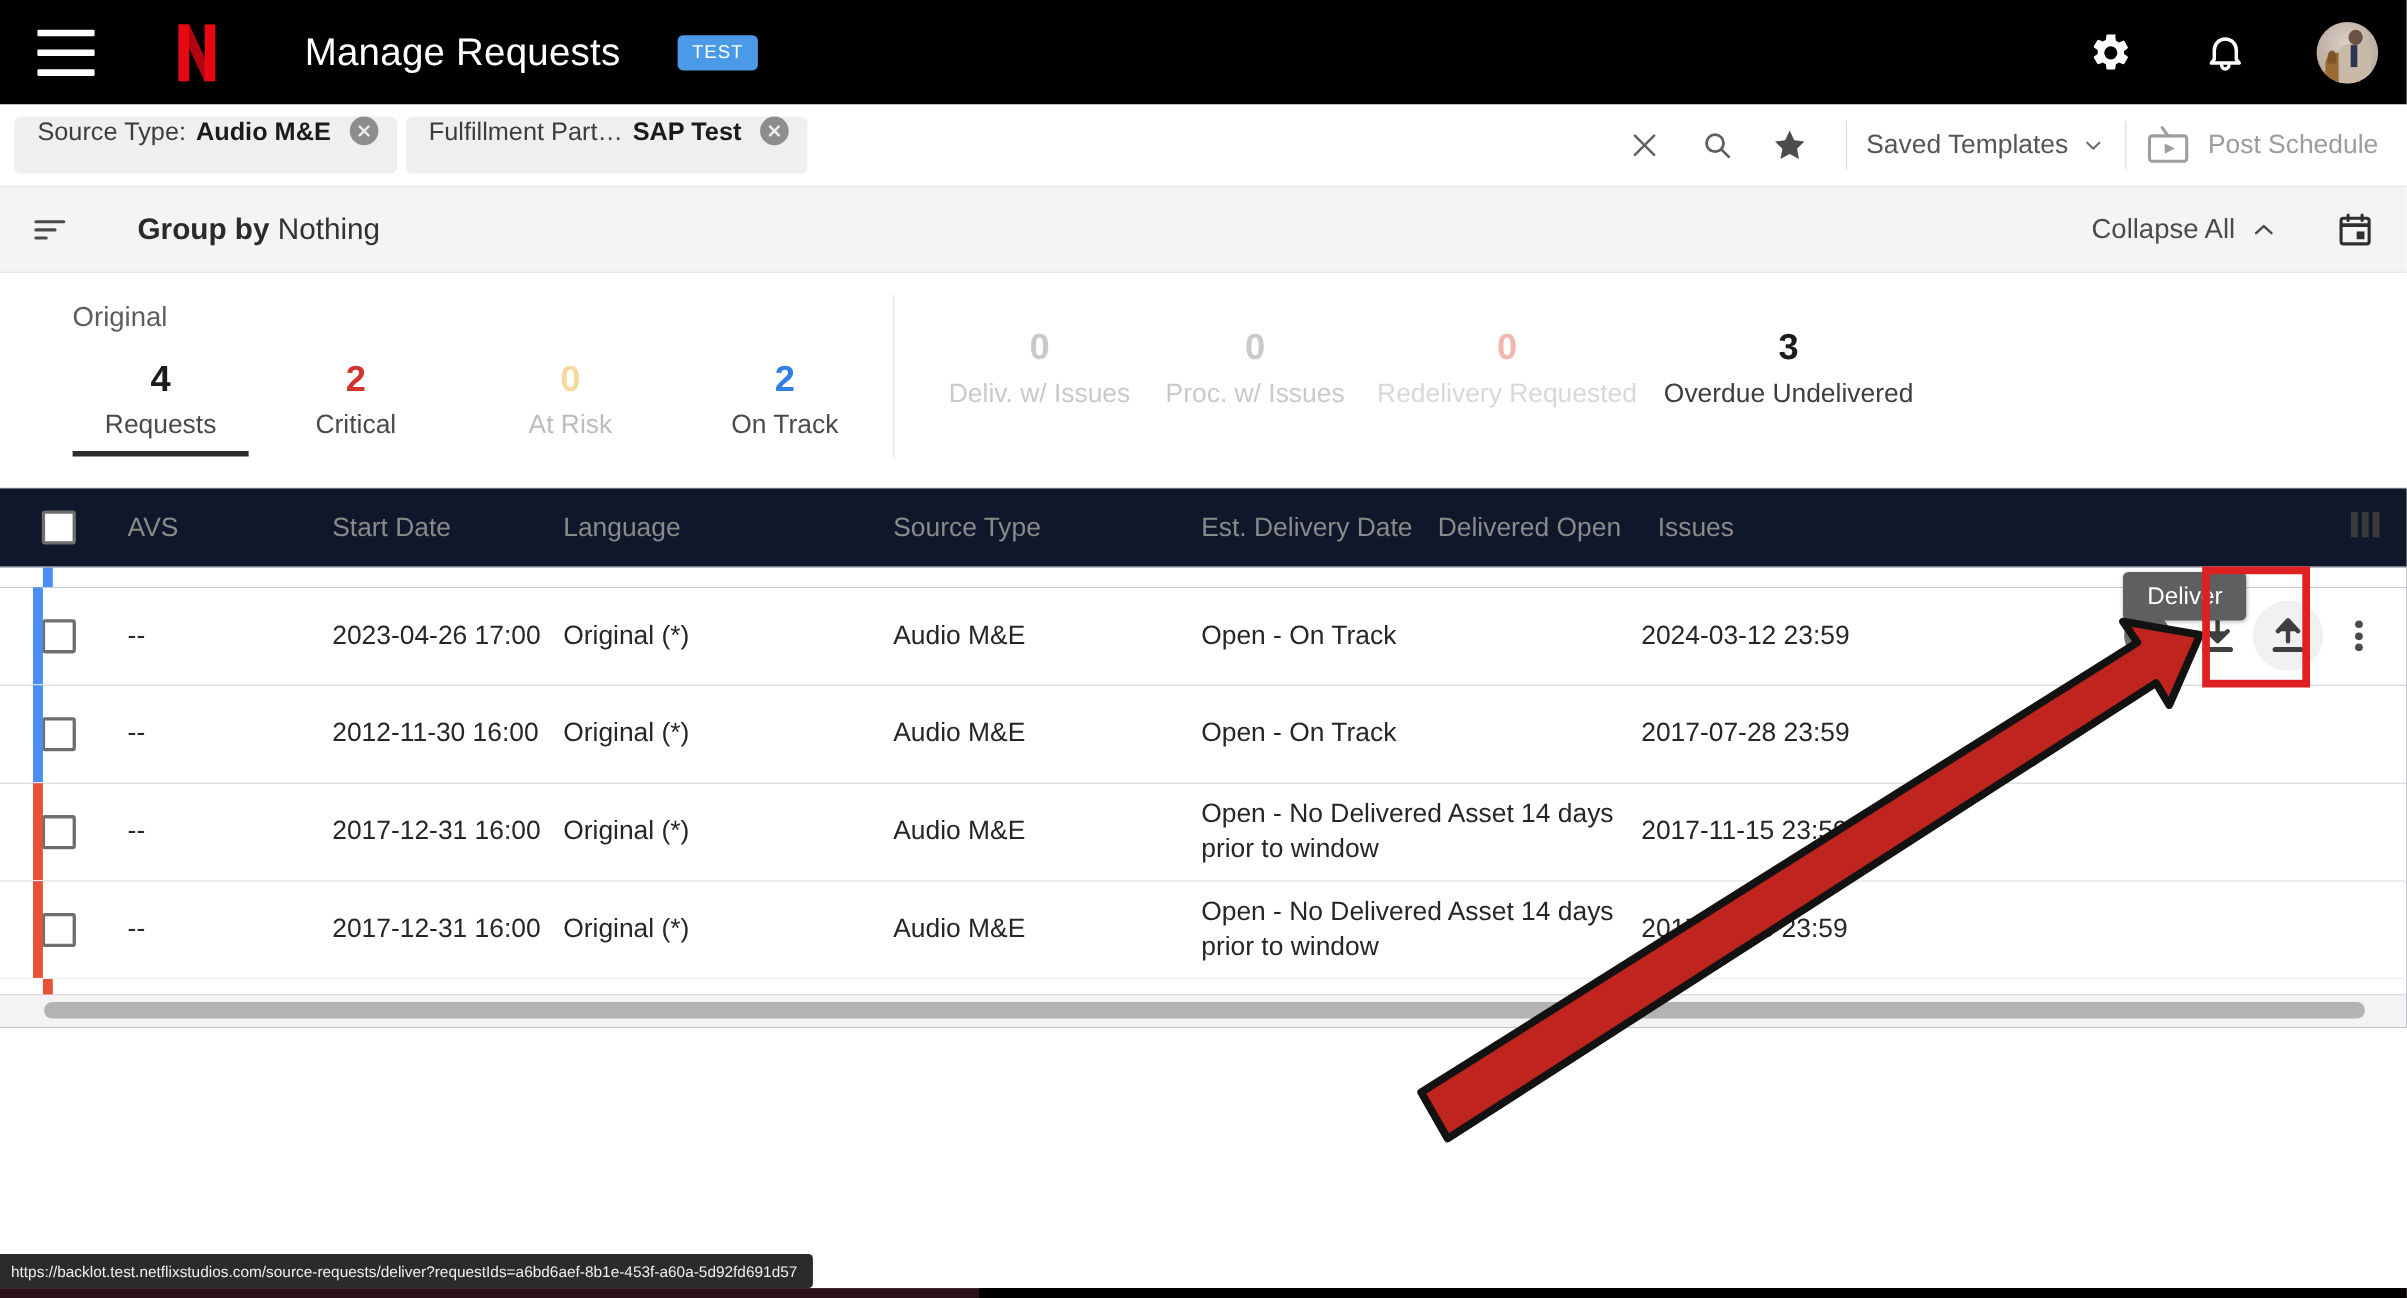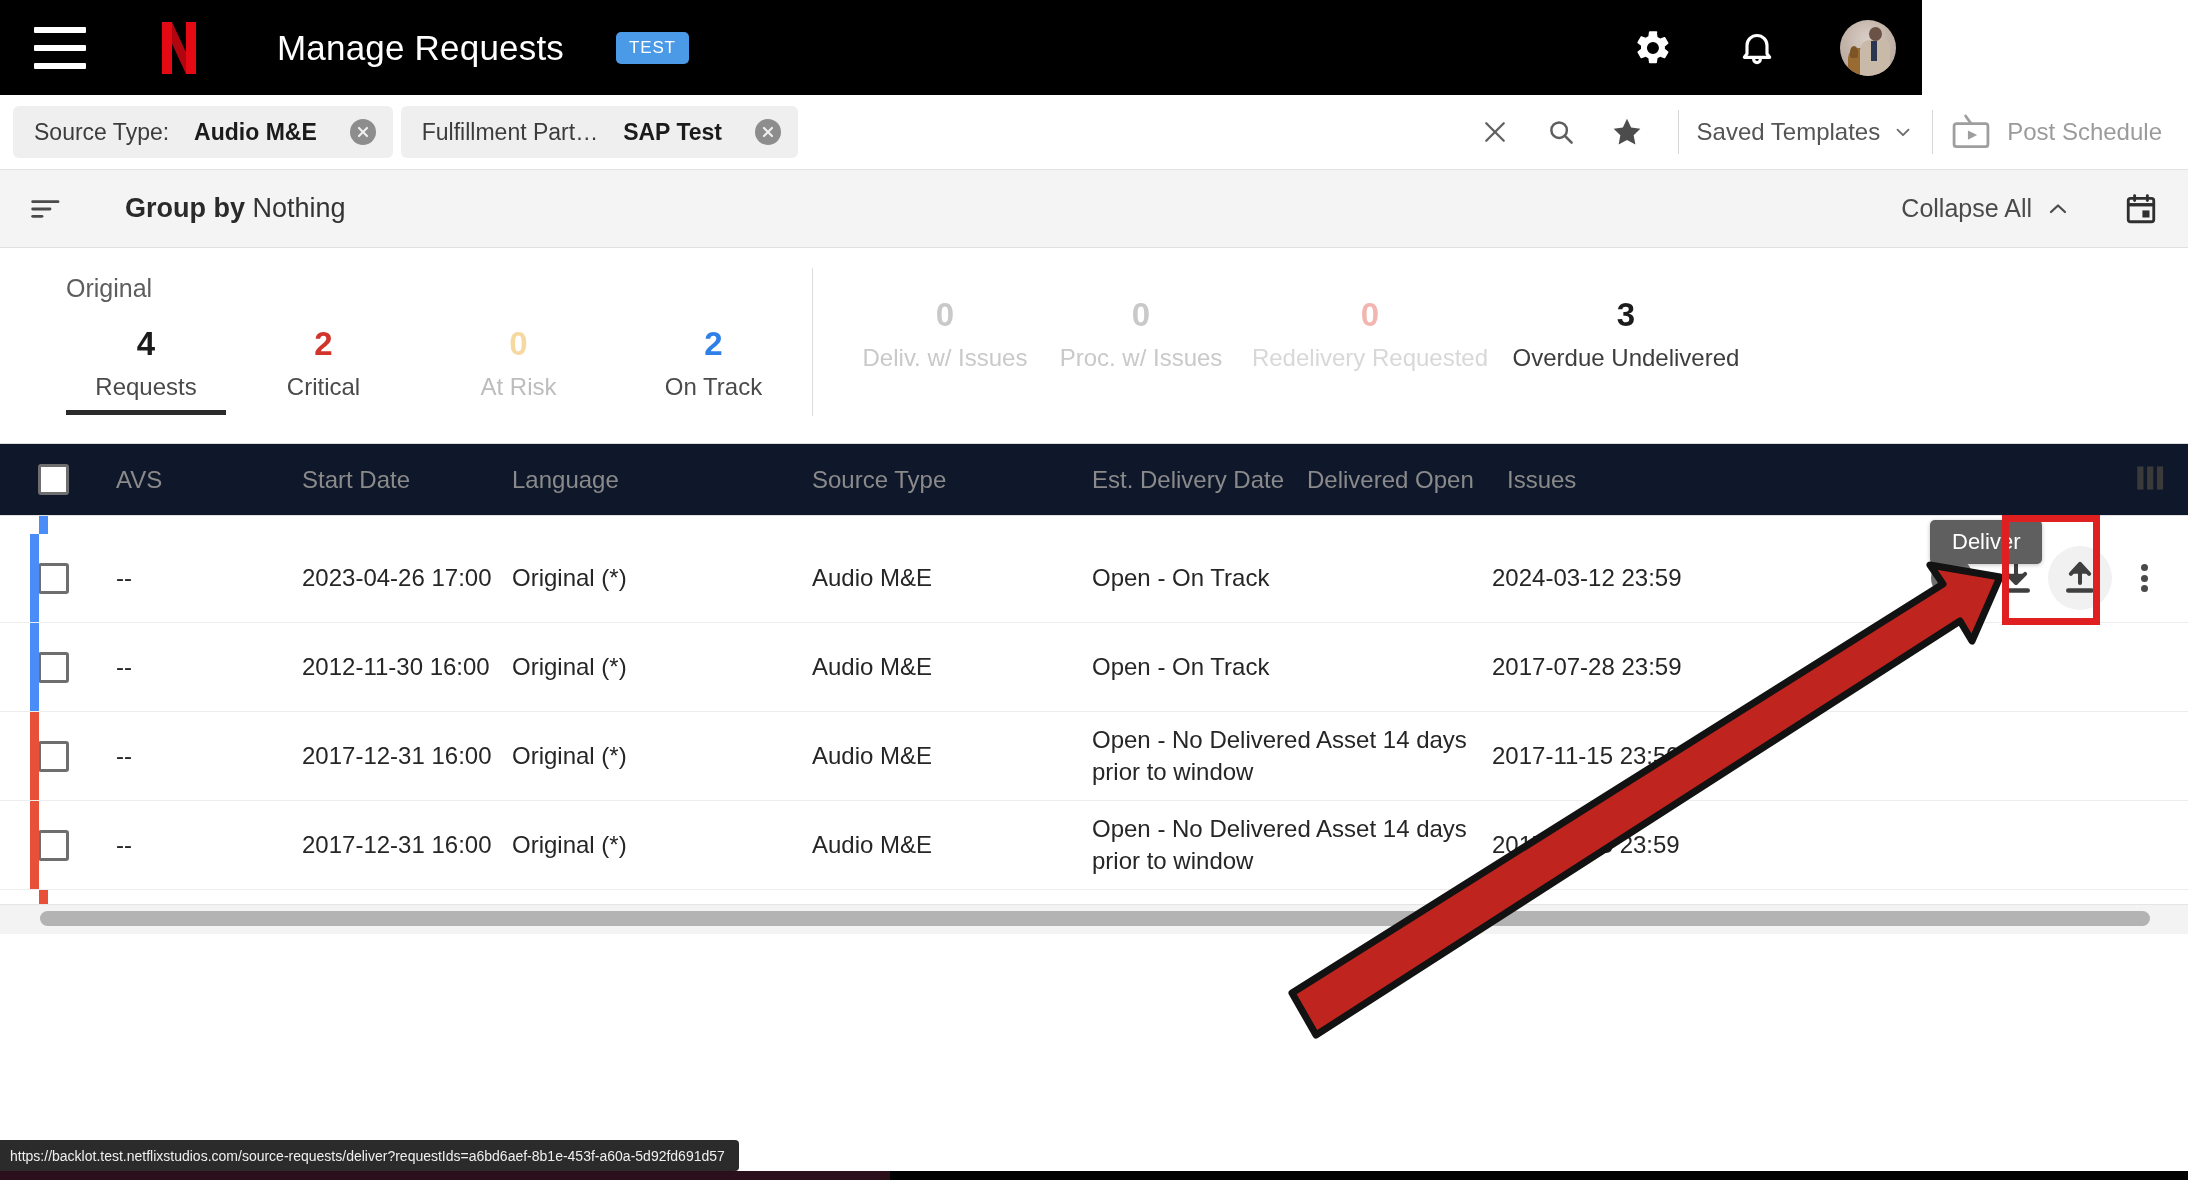--- a/index.html
+++ b/index.html
@@ -16,21 +16,21 @@
     position: relative;
     width: 2188px;
     height: 1180px;
     background: #fff;
   }
 
   
   .topbar {
     position: absolute;
     top: 0; left: 0;
-    width: 1922px;
+    width: 2188px;
     height: 95px;
     background: #000000;
     display: flex;
     align-items: center;
     padding: 0 26px 0 24px;
     gap: 24px;
   }
   .hamburger {
     width: 52px; height: 42px;
     display: flex; flex-direction: column; justify-content: space-between;
@@ -120,25 +120,24 @@
     width: 2188px; height: 75px;
     background: #ffffff;
     border-bottom: 1px solid #e3e3e3;
     display: flex; align-items: center;
     padding: 0 26px 0 13px;
   }
   .chip {
     height: 52px;
     background: #efefef;
     border-radius: 6px;
-    display: flex; align-items: center;
+    display: flex; 
     padding: 0 17px 0 21px;
     margin-right: 8px;
     cursor: pointer;
-    gap: 16px;
   }
   .chip-label {
     font-size: 23px; color: #3c3c3c; font-weight: 400; white-space: nowrap;
   }
   .chip-value {
     font-size: 23px; color: #1b1b1b; font-weight: 700; margin-left: 9px; white-space: nowrap;
   }
   .chip-x {
     margin-left: 17px;
     width: 26px; height: 26px; border-radius: 50%;

